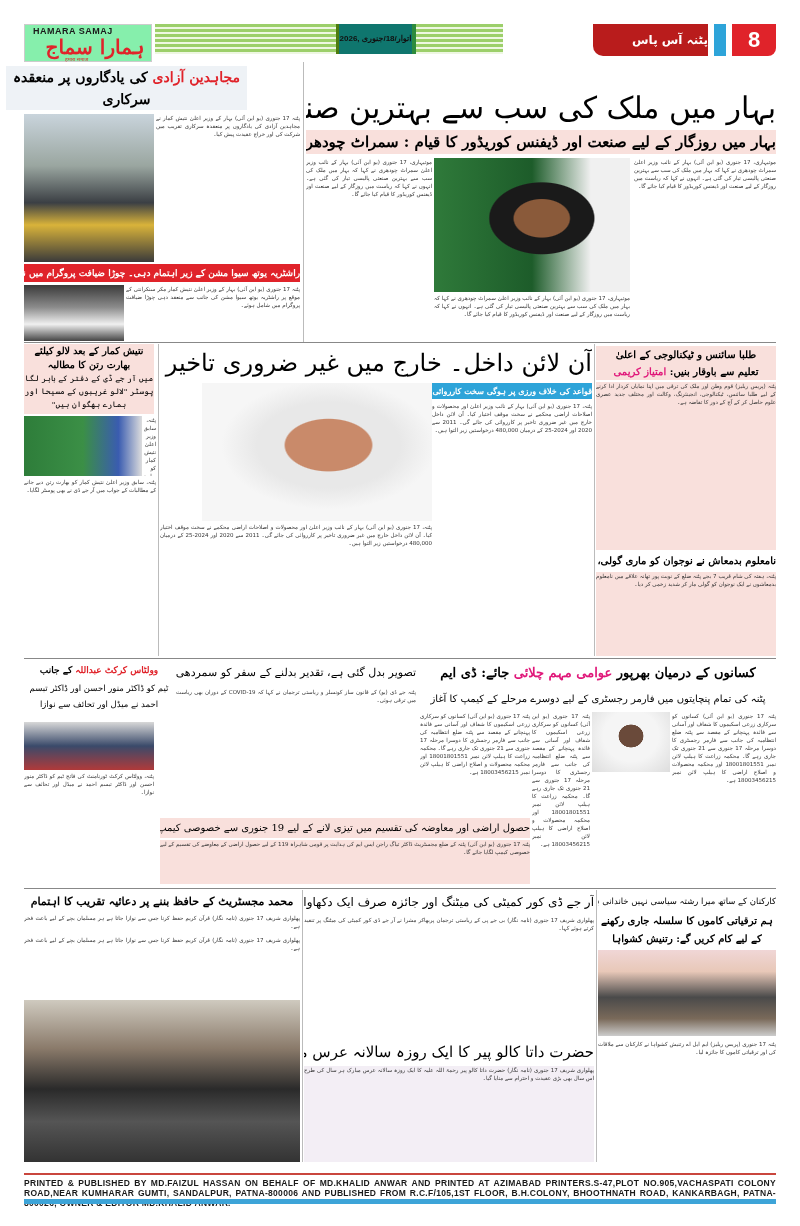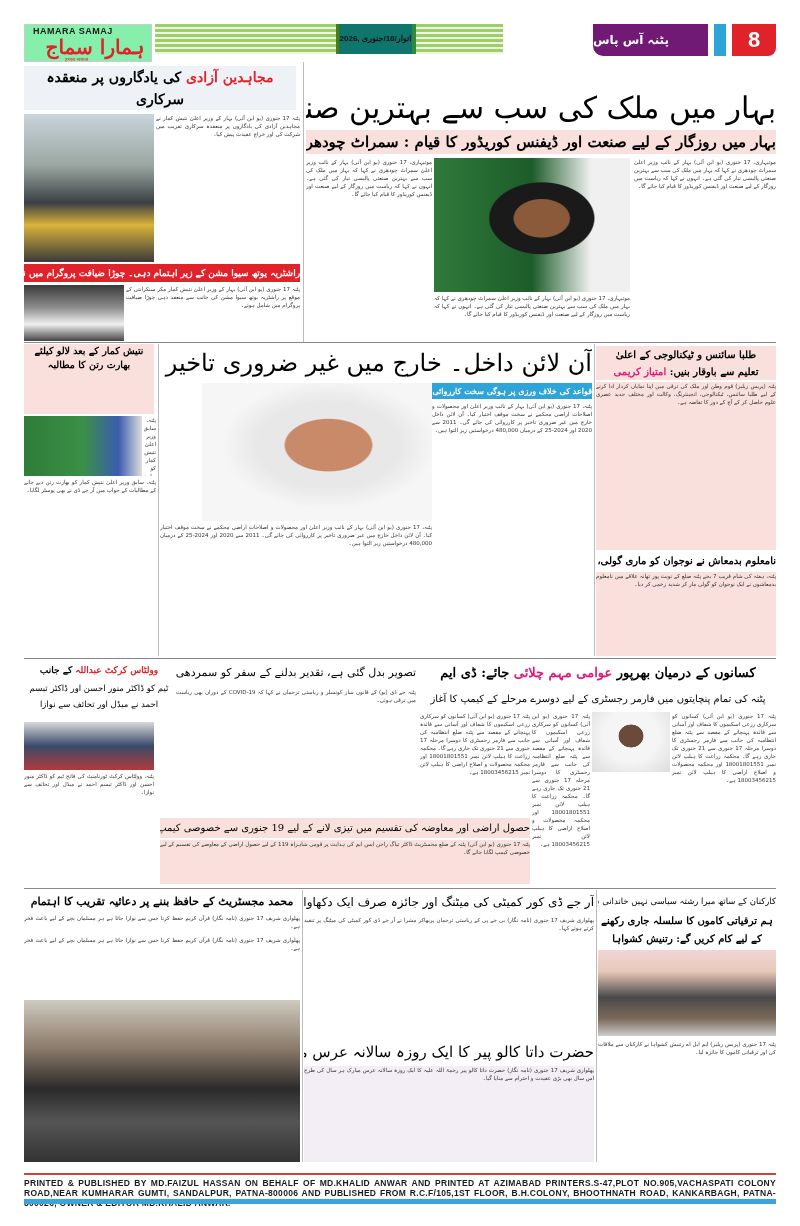--- a/index.html
+++ b/index.html
@@ -15,21 +15,21 @@
 .red{color:#e0232a}
 .mag{color:#e0187a}
 
 #masthead{left:24px;top:24px;width:128px;height:38px;border:1px solid #ccc;background:#86efac}
 #masthead .en{position:absolute;left:8px;top:1px;font-family:"Liberation Sans",sans-serif;font-weight:bold;font-size:9px;letter-spacing:.5px;color:#1a1a1a}
 #masthead .ur{position:absolute;left:20px;top:10px;width:100px;font-family:"DejaVu Serif",serif;font-weight:bold;font-size:20px;color:#e0232a;text-align:center;direction:rtl}
 #masthead .sub{position:absolute;left:40px;top:31px;font-size:5px;color:#e0232a}
 #stripes{left:155px;top:24px;width:348px;height:30px;background:repeating-linear-gradient(#9ccf6a 0 3px,#eef7e2 3px 5px)}
 #datebox{left:336px;top:24px;width:80px;height:30px;background:#0f766e;border-left:3px solid #4d7c0f;border-right:4px solid #2e8b3d}
 #datebox span{display:block;font-size:8px;font-weight:bold;text-align:center;line-height:30px;direction:rtl;font-family:"Liberation Sans",sans-serif}
-#section-tab{left:593px;top:24px;width:115px;height:32px;background:#701a75;border-radius:0 0 0 10px;color:#fff;font-size:12px;font-weight:bold;text-align:left;line-height:32px;font-family:"DejaVu Sans",sans-serif}
+#section-tab{left:593px;top:24px;width:115px;height:32px;background:#b91c1c;border-radius:0 0 0 10px;color:#fff;font-size:12px;font-weight:bold;text-align:right;line-height:32px;font-family:"DejaVu Sans",sans-serif}
 #ybar{left:708px;top:24px;width:24px;height:32px;background:linear-gradient(90deg,#fff 0 6px,#2ea4d9 6px 18px,#fff 18px)}
 #pageno{left:732px;top:24px;width:44px;height:32px;background:#e0232a;color:#fff;font-size:22px;font-weight:bold;text-align:center;line-height:32px;font-family:"Liberation Sans",sans-serif;border-radius:0 0 8px 0}
 
 #footer-rule{left:24px;top:1173px;width:752px;height:2px;background:#c9463d}
 #footer-text{left:24px;top:1178px;width:752px;font-family:"Liberation Sans",sans-serif;font-size:8.5px;font-weight:bold;line-height:10px;letter-spacing:.3px;color:#1a1a1a;text-align:justify}
 #footer-dots{left:24px;top:1199px;width:752px;height:5px;background:linear-gradient(90deg,#3da4d8 0 100%)}
 </style>
 </head>
 <body>
 
@@ -39,21 +39,21 @@
   <span class="sub">हमारा समाज</span>
 </div>
 <div id="stripes" class="abs"></div>
 <div id="datebox" class="abs">
     <span>اتوار/18/جنوری ,2026</span>
   </div>
 <div id="section-tab" class="abs">پٹنہ آس پاس</div>
 <div id="ybar" class="abs"></div>
 <div id="pageno" class="abs">8</div>
 
-<div class="abs hl" style="left:24px;top:66px;width:272px;height:44px;font-size:14px;line-height:22px;background:#eef2f6;white-space:normal">
+<div class="abs hl" style="left:6px;top:66px;width:241px;height:44px;font-size:14px;line-height:22px;background:#eef2f6;white-space:normal">
   <span class="red">مجاہدین آزادی</span><span> کی یادگاروں پر منعقدہ سرکاری</span><br>
   
 </div>
 <div class="photo" style="left:24px;top:114px;width:130px;height:148px;background:linear-gradient(180deg,#c9d4dc 0,#9aa6a0 35%,#3b3f44 60%,#d9b33a 75%,#3a3a3a 100%)"></div>
 <div class="abs body-text" style="left:156px;top:114px;width:144px;height:148px">پٹنہ 17 جنوری (یو این آئی) بہار کے وزیر اعلیٰ نتیش کمار نے مجاہدین آزادی کی یادگاروں پر منعقدہ سرکاری تقریب میں شرکت کی اور خراج عقیدت پیش کیا۔</div>
 
 <div class="abs hl" style="left:24px;top:264px;width:276px;height:18px;font-size:9px;line-height:18px;background:#e0232a;color:#fff">راشٹریہ یوتھ سیوا مشن کے زیر اہتمام دہی۔ چوڑا ضیافت پروگرام میں نتیش کمار کی شرکت</div>
 <div class="photo" style="left:24px;top:285px;width:100px;height:56px;background:linear-gradient(180deg,#3a3a3a,#8c8c8c 40%,#f0f0f0 70%,#444)"></div>
 <div class="abs body-text" style="left:126px;top:285px;width:174px;height:56px">پٹنہ 17 جنوری (یو این آئی) بہار کے وزیر اعلیٰ نتیش کمار مکر سنکرانتی کے موقع پر راشٹریہ یوتھ سیوا مشن کی جانب سے منعقد دہی چوڑا ضیافت پروگرام میں شامل ہوئے۔</div>
 
@@ -63,20 +63,21 @@
 <div class="abs hl pinkbox" style="left:306px;top:130px;width:470px;height:24px;font-size:15px;line-height:24px">بہار میں روزگار کے لیے صنعت اور ڈیفنس کوریڈور کا قیام : سمراٹ چودھری</div>
 <div class="abs body-text" style="left:306px;top:158px;width:126px;height:180px">موتیہاری، 17 جنوری (یو این آئی) بہار کے نائب وزیر اعلیٰ سمراٹ چودھری نے کہا کہ بہار میں ملک کی سب سے بہترین صنعتی پالیسی تیار کی گئی ہے۔ انہوں نے کہا کہ ریاست میں روزگار کے لیے صنعت اور ڈیفنس کوریڈور کا قیام کیا جائے گا۔</div>
 <div class="photo" style="left:434px;top:158px;width:196px;height:134px;background:radial-gradient(ellipse at 55% 45%,#8a5a3a 0 18%,#1a1a1a 19% 34%,transparent 35%),linear-gradient(90deg,#2f7a3a,#1d5c2a 50%,#f0f0f0 80%)"></div>
 <div class="abs body-text" style="left:434px;top:294px;width:196px;height:44px">موتیہاری، 17 جنوری (یو این آئی) بہار کے نائب وزیر اعلیٰ سمراٹ چودھری نے کہا کہ بہار میں ملک کی سب سے بہترین صنعتی پالیسی تیار کی گئی ہے۔ انہوں نے کہا کہ ریاست میں روزگار کے لیے صنعت اور ڈیفنس کوریڈور کا قیام کیا جائے گا۔</div>
 <div class="abs body-text" style="left:634px;top:158px;width:142px;height:180px">موتیہاری، 17 جنوری (یو این آئی) بہار کے نائب وزیر اعلیٰ سمراٹ چودھری نے کہا کہ بہار میں ملک کی سب سے بہترین صنعتی پالیسی تیار کی گئی ہے۔ انہوں نے کہا کہ ریاست میں روزگار کے لیے صنعت اور ڈیفنس کوریڈور کا قیام کیا جائے گا۔</div>
 
 <div class="hrule" style="left:24px;top:342px;width:752px;background:#888"></div>
 
 <div class="abs hl pinkbox" style="left:24px;top:344px;width:130px;height:70px;font-size:9.5px;line-height:14px;white-space:normal">
   <div>نتیش کمار کے بعد لالو کیلئے بھارت رتن کا مطالبہ</div>
+  <div style="font-weight:normal;font-size:8px;line-height:13px">میں آر جے ڈی کے دفتر کے باہر لگا پوسٹر "لالو غریبوں کے مسیحا اور ہمارے بھگوان ہیں"</div>
 </div>
 <div class="photo" style="left:24px;top:416px;width:118px;height:60px;background:linear-gradient(90deg,#2e7d3a,#3b8f46 50%,#3a5cb0 80%,#ddd)"></div>
 <div class="abs body-text" style="left:144px;top:416px;width:12px;height:60px">پٹنہ، سابق وزیر اعلیٰ نتیش کمار کو بھارت رتن دیے جانے کے مطالبات کے جواب میں آر جے ڈی نے بھی پوسٹر لگایا۔</div>
 <div class="abs body-text" style="left:24px;top:478px;width:132px;height:180px">پٹنہ، سابق وزیر اعلیٰ نتیش کمار کو بھارت رتن دیے جانے کے مطالبات کے جواب میں آر جے ڈی نے بھی پوسٹر لگایا۔</div>
 
 <div class="col-rule" style="left:158px;top:344px;height:312px"></div>
 
 <div class="abs hl" style="left:160px;top:346px;width:432px;height:34px;font-size:24px;line-height:34px;font-weight:normal">آن لائن داخل۔ خارج میں غیر ضروری تاخیر پر سخت رخ</div>
 <div class="photo" style="left:202px;top:383px;width:230px;height:138px;background:radial-gradient(ellipse at 55% 45%,#c98a6a 0 24%,#e8e8e8 25% 40%,#f6f6f6 60%)"></div>
 <div class="abs hl" style="left:432px;top:383px;width:160px;height:16px;font-size:8px;line-height:16px;background:#2ea4d9;color:#fff">قواعد کی خلاف ورزی پر ہوگی سخت کارروائی: دیپک کمار سنہا</div>

